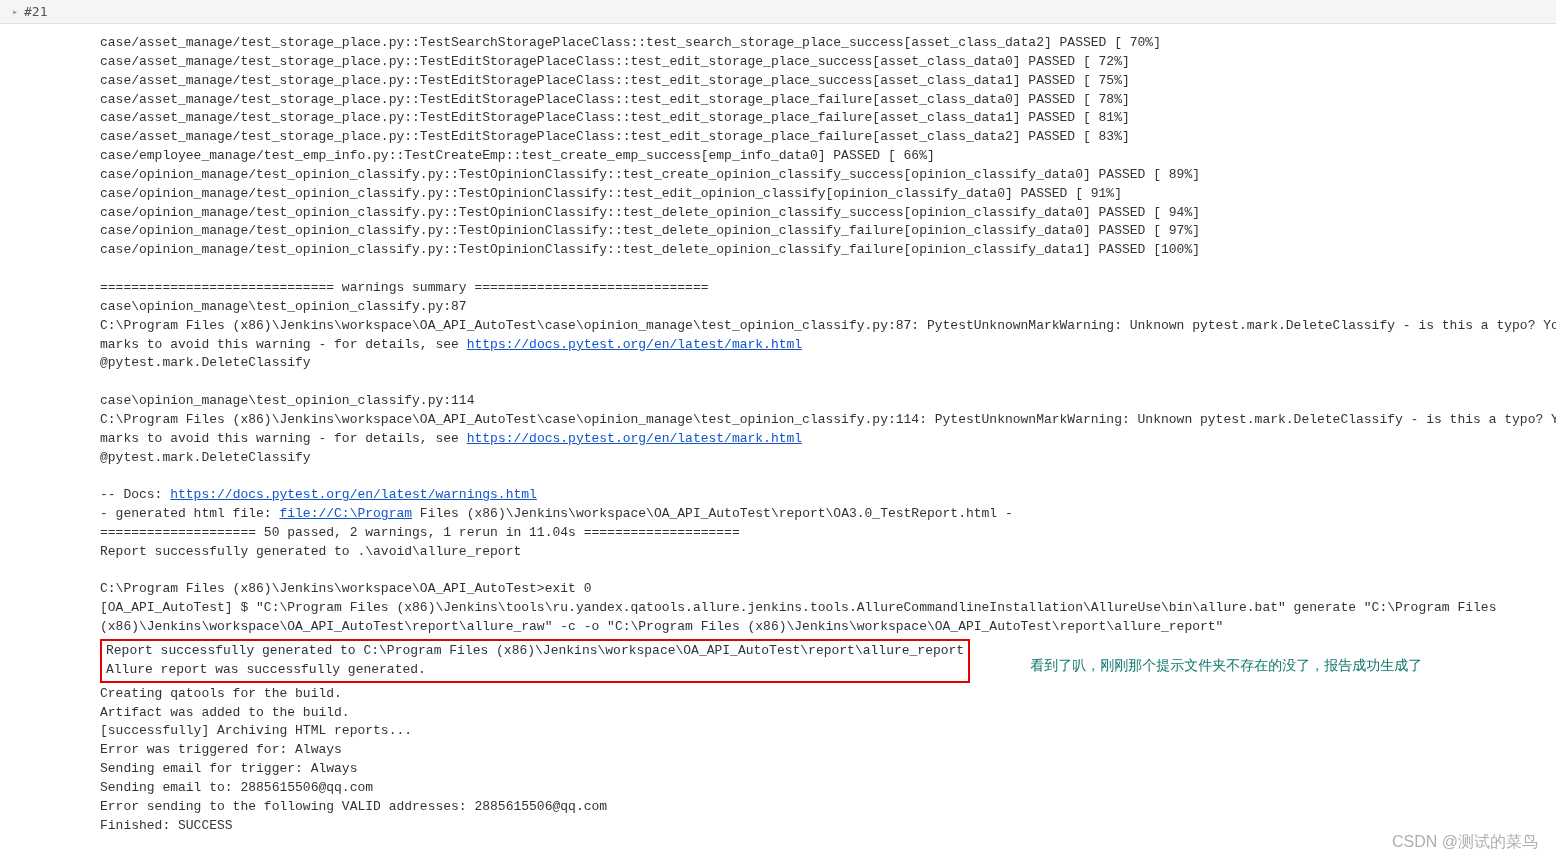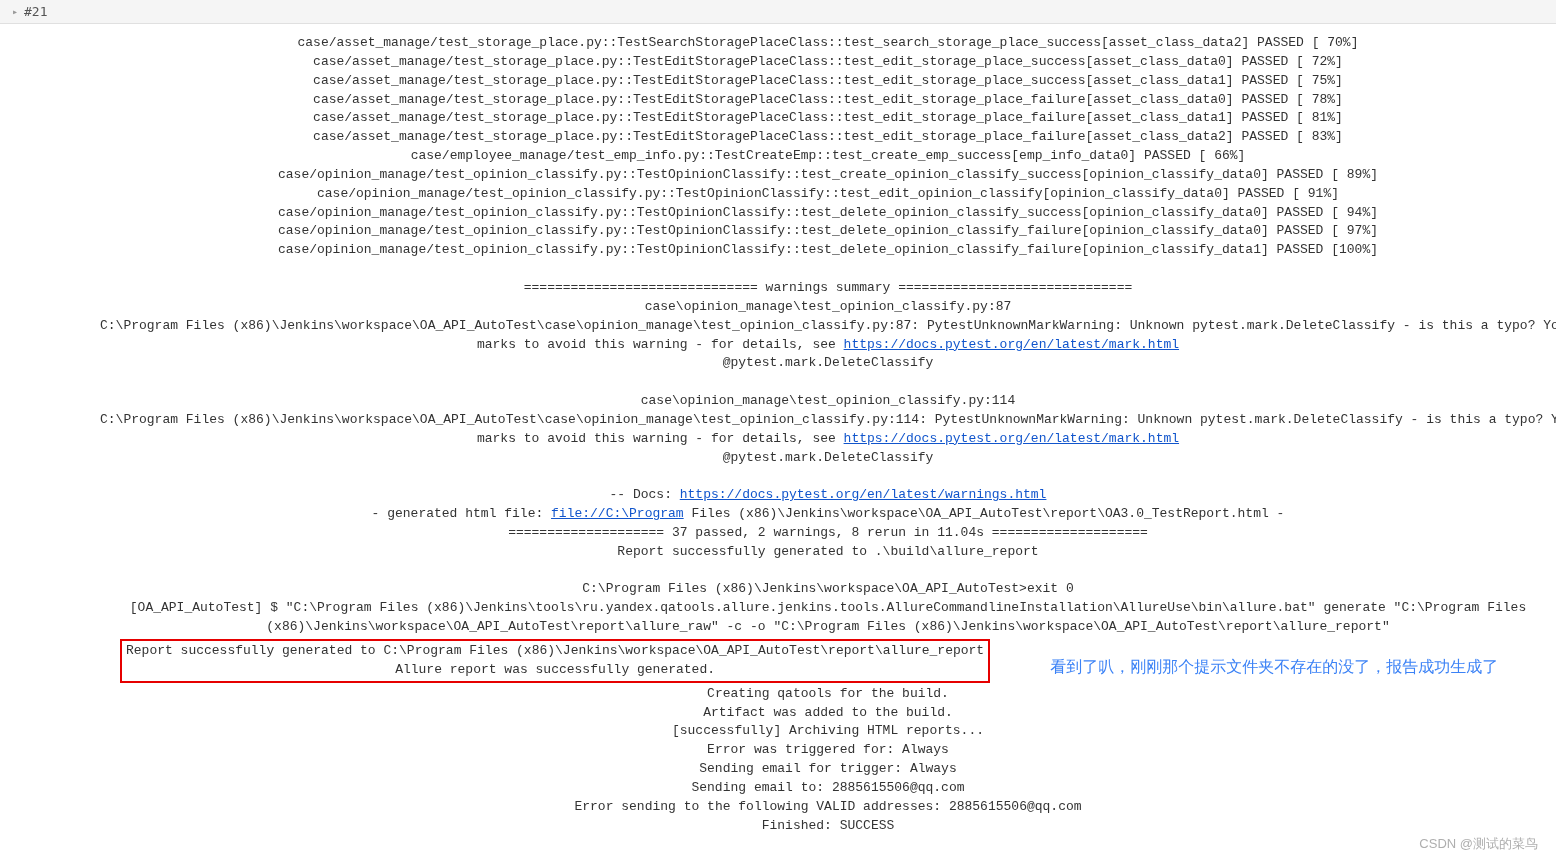--- a/index.html
+++ b/index.html
@@ -25,47 +25,46 @@
     font-size: 10px;
   }
   .console {
     padding: 10px 0 0 100px;
     font-family: Consolas, "Courier New", monospace;
     font-size: 13px;
     line-height: 1.45;
     white-space: nowrap;
     color: #333;
   }
-  .console .line { display: block; text-align: center; }
+  .console .line { display: block; }
   .console a.link { color: #1155cc; text-decoration: underline; }
   .highlight-box {
     border: 2px solid #e60000;
     display: inline-block;
     padding: 1px 4px;
     margin: 2px 0;
   }
   .annotation-row {
     display: flex;
     align-items: flex-start;
     gap: 60px;
-    margin-left: 20px;
   }
   .annotation {
-    color: #3b82f6;
+    color: #0f766e;
     font-family: "Microsoft YaHei", "SimSun", sans-serif;
-    font-size: 16px;
+    font-size: 14px;
     padding-top: 18px;
     white-space: nowrap;
   }
   .watermark {
     position: fixed;
     bottom: 8px;
     right: 18px;
     color: rgba(120,120,120,0.6);
-    font-size: 13px;
+    font-size: 16px;
     font-family: "Microsoft YaHei", sans-serif;
   }
 </style>
 </head>
 <body>
 
 <div class="breadcrumb-bar">
   <span class="chevron">▸</span>
   <span>#21</span>
 </div>
@@ -92,22 +91,22 @@
   <span class="line"><span>marks to avoid this warning - for details, see </span><a class="link">https://docs.pytest.org/en/latest/mark.html</a></span>
   <span class="line">    @pytest.mark.DeleteClassify</span>
   <span class="line">&nbsp;</span>
   <span class="line">case\opinion_manage\test_opinion_classify.py:114</span>
   <span class="line">  C:\Program Files (x86)\Jenkins\workspace\OA_API_AutoTest\case\opinion_manage\test_opinion_classify.py:114: PytestUnknownMarkWarning: Unknown pytest.mark.DeleteClassify - is this a typo?  You can register c</span>
   <span class="line"><span>marks to avoid this warning - for details, see </span><a class="link">https://docs.pytest.org/en/latest/mark.html</a></span>
   <span class="line">    @pytest.mark.DeleteClassify</span>
   <span class="line">&nbsp;</span>
   <span class="line"><span>-- Docs: </span><a class="link">https://docs.pytest.org/en/latest/warnings.html</a></span>
   <span class="line"><span>- generated html file: </span><a class="link">file://C:\Program</a><span> Files (x86)\Jenkins\workspace\OA_API_AutoTest\report\OA3.0_TestReport.html -</span></span>
-  <span class="line">==================== 37 passed, 2 warnings, 8 rerun in 11.04s ====================</span>
-  <span class="line">Report successfully generated to .\build\allure_report</span>
+  <span class="line">==================== 50 passed, 2 warnings, 1 rerun in 11.04s ====================</span>
+  <span class="line">Report successfully generated to .\avoid\allure_report</span>
   <span class="line">&nbsp;</span>
   <span class="line">C:\Program Files (x86)\Jenkins\workspace\OA_API_AutoTest&gt;exit 0</span>
   <span class="line">[OA_API_AutoTest] $ "C:\Program Files (x86)\Jenkins\tools\ru.yandex.qatools.allure.jenkins.tools.AllureCommandlineInstallation\AllureUse\bin\allure.bat" generate "C:\Program Files</span>
   <span class="line">(x86)\Jenkins\workspace\OA_API_AutoTest\report\allure_raw" -c -o "C:\Program Files (x86)\Jenkins\workspace\OA_API_AutoTest\report\allure_report"</span>
 
   <div class="annotation-row">
     <div class="highlight-box">
       <span class="line">Report successfully generated to C:\Program Files (x86)\Jenkins\workspace\OA_API_AutoTest\report\allure_report</span>
       <span class="line">Allure report was successfully generated.</span>
     </div>

